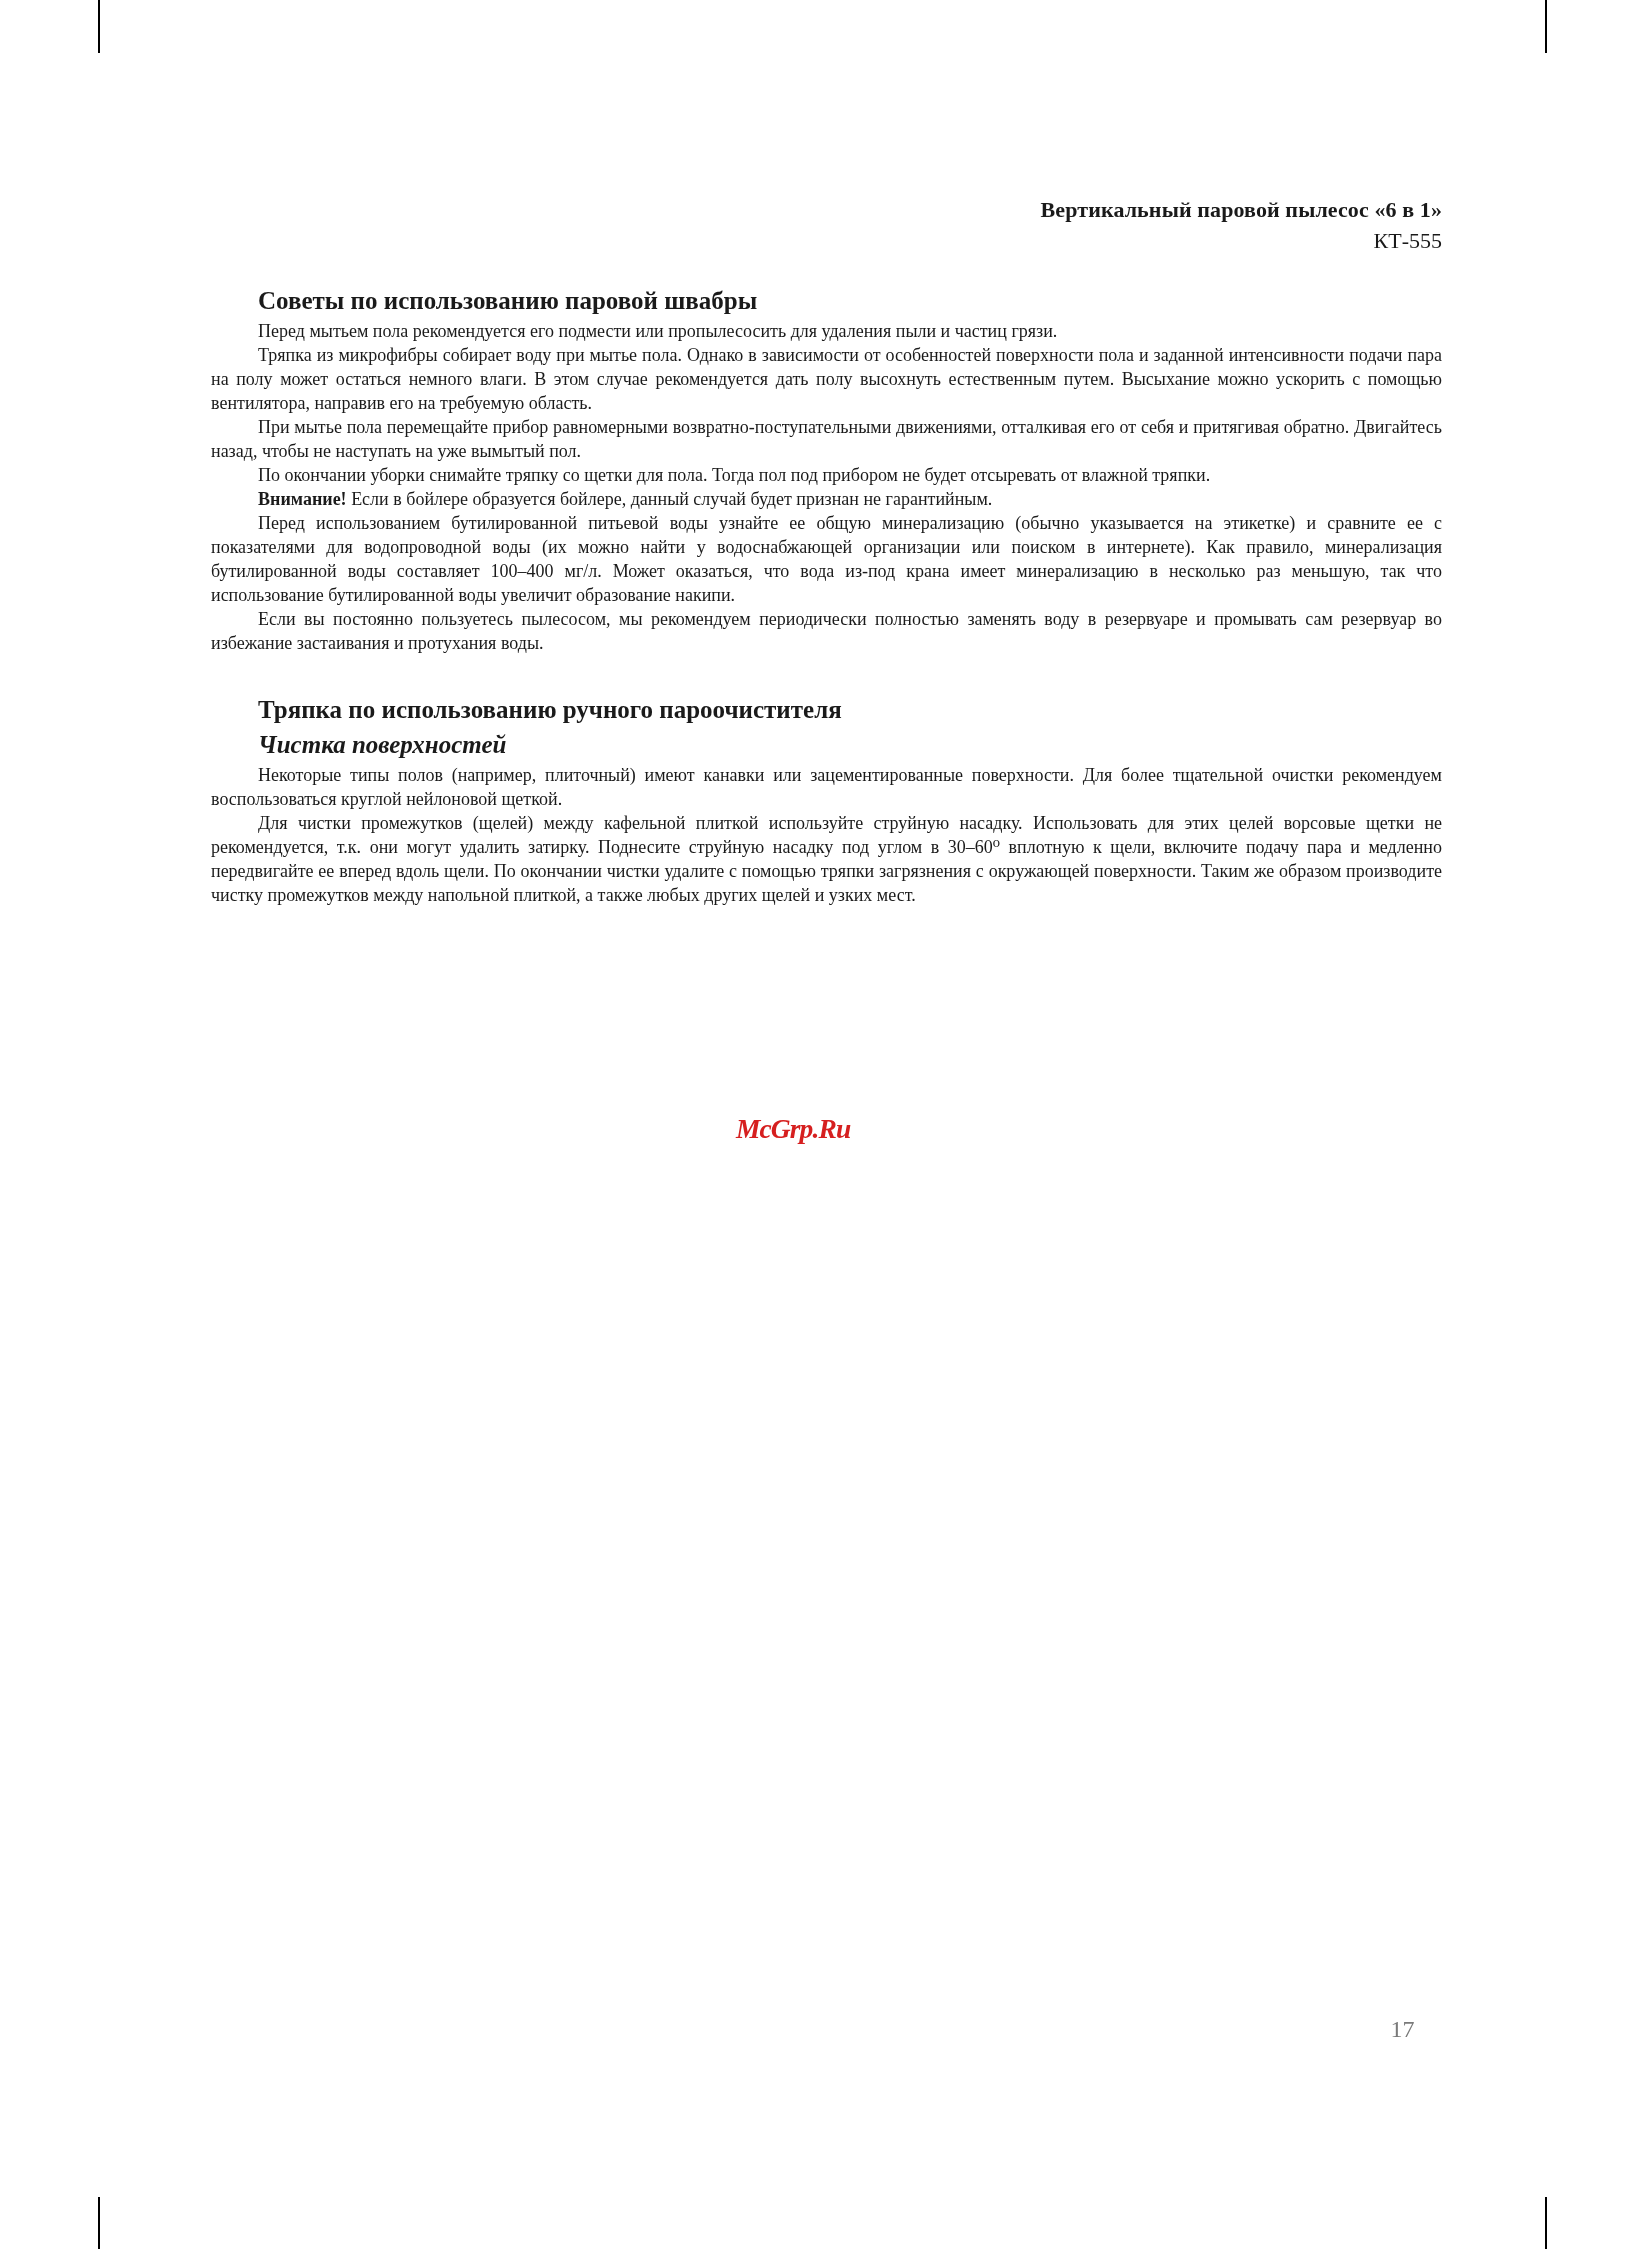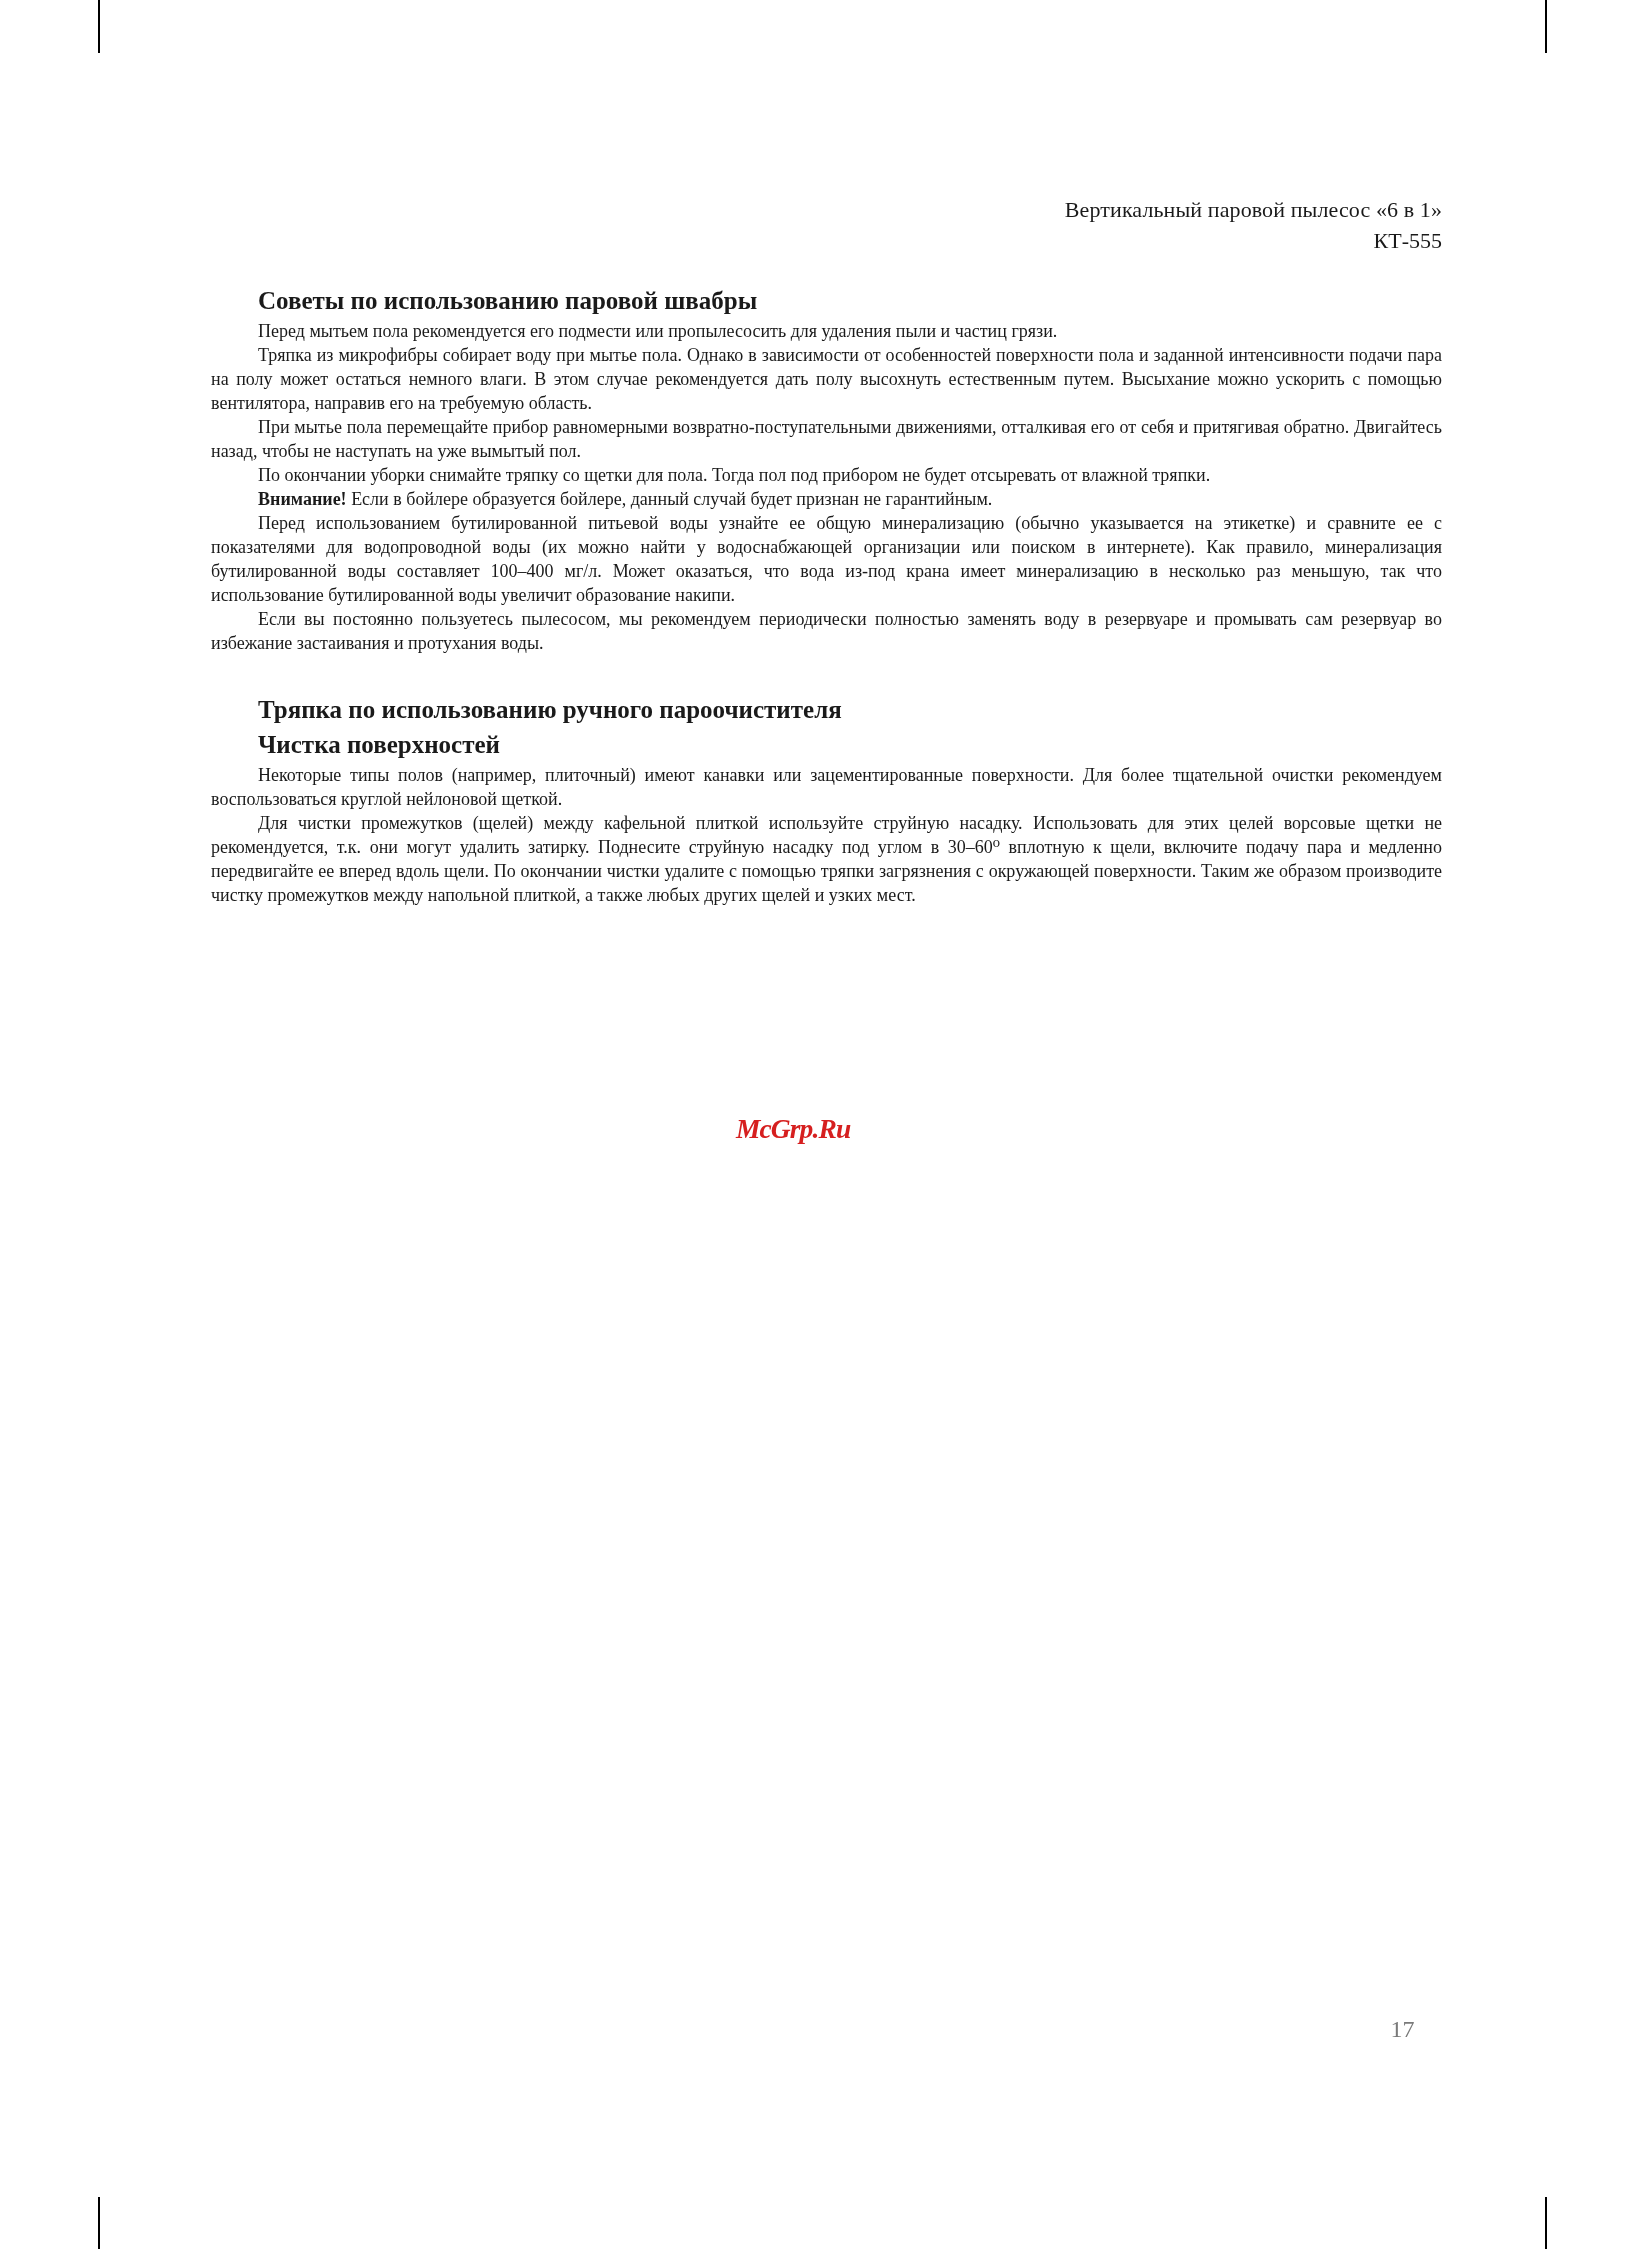--- a/index.html
+++ b/index.html
@@ -37,21 +37,21 @@
 
   
   .running-header {
     position: absolute;
     top: 196px;
     right: 0;
     text-align: right;
     line-height: 1.28;
   }
   .running-header .line1 {
-    font-weight: normal;
+    font-weight: bold;
     font-size: 22px;
     letter-spacing: 0.1px;
     white-space: nowrap;
     text-align: right;
   }
   .running-header .line2 {
     font-weight: normal;
     font-size: 22px;
     margin-top: 3px;
     white-space: nowrap;
@@ -69,20 +69,21 @@
     font-size: 25px;
     font-weight: bold;
     margin: 0 0 1.7px 0;
     padding: 0;
     text-indent: 47px;
     line-height: 1.33;
   }
   h3.sub-heading {
     font-size: 25px;
     font-weight: bold;
+    font-style: italic;
     margin: 0 0 1.7px 0;
     padding: 0;
     text-indent: 47px;
     line-height: 1.33;
   }
   p.para {
     font-size: 18px;
     margin: 0;
     padding: 0;
     text-indent: 47px;

